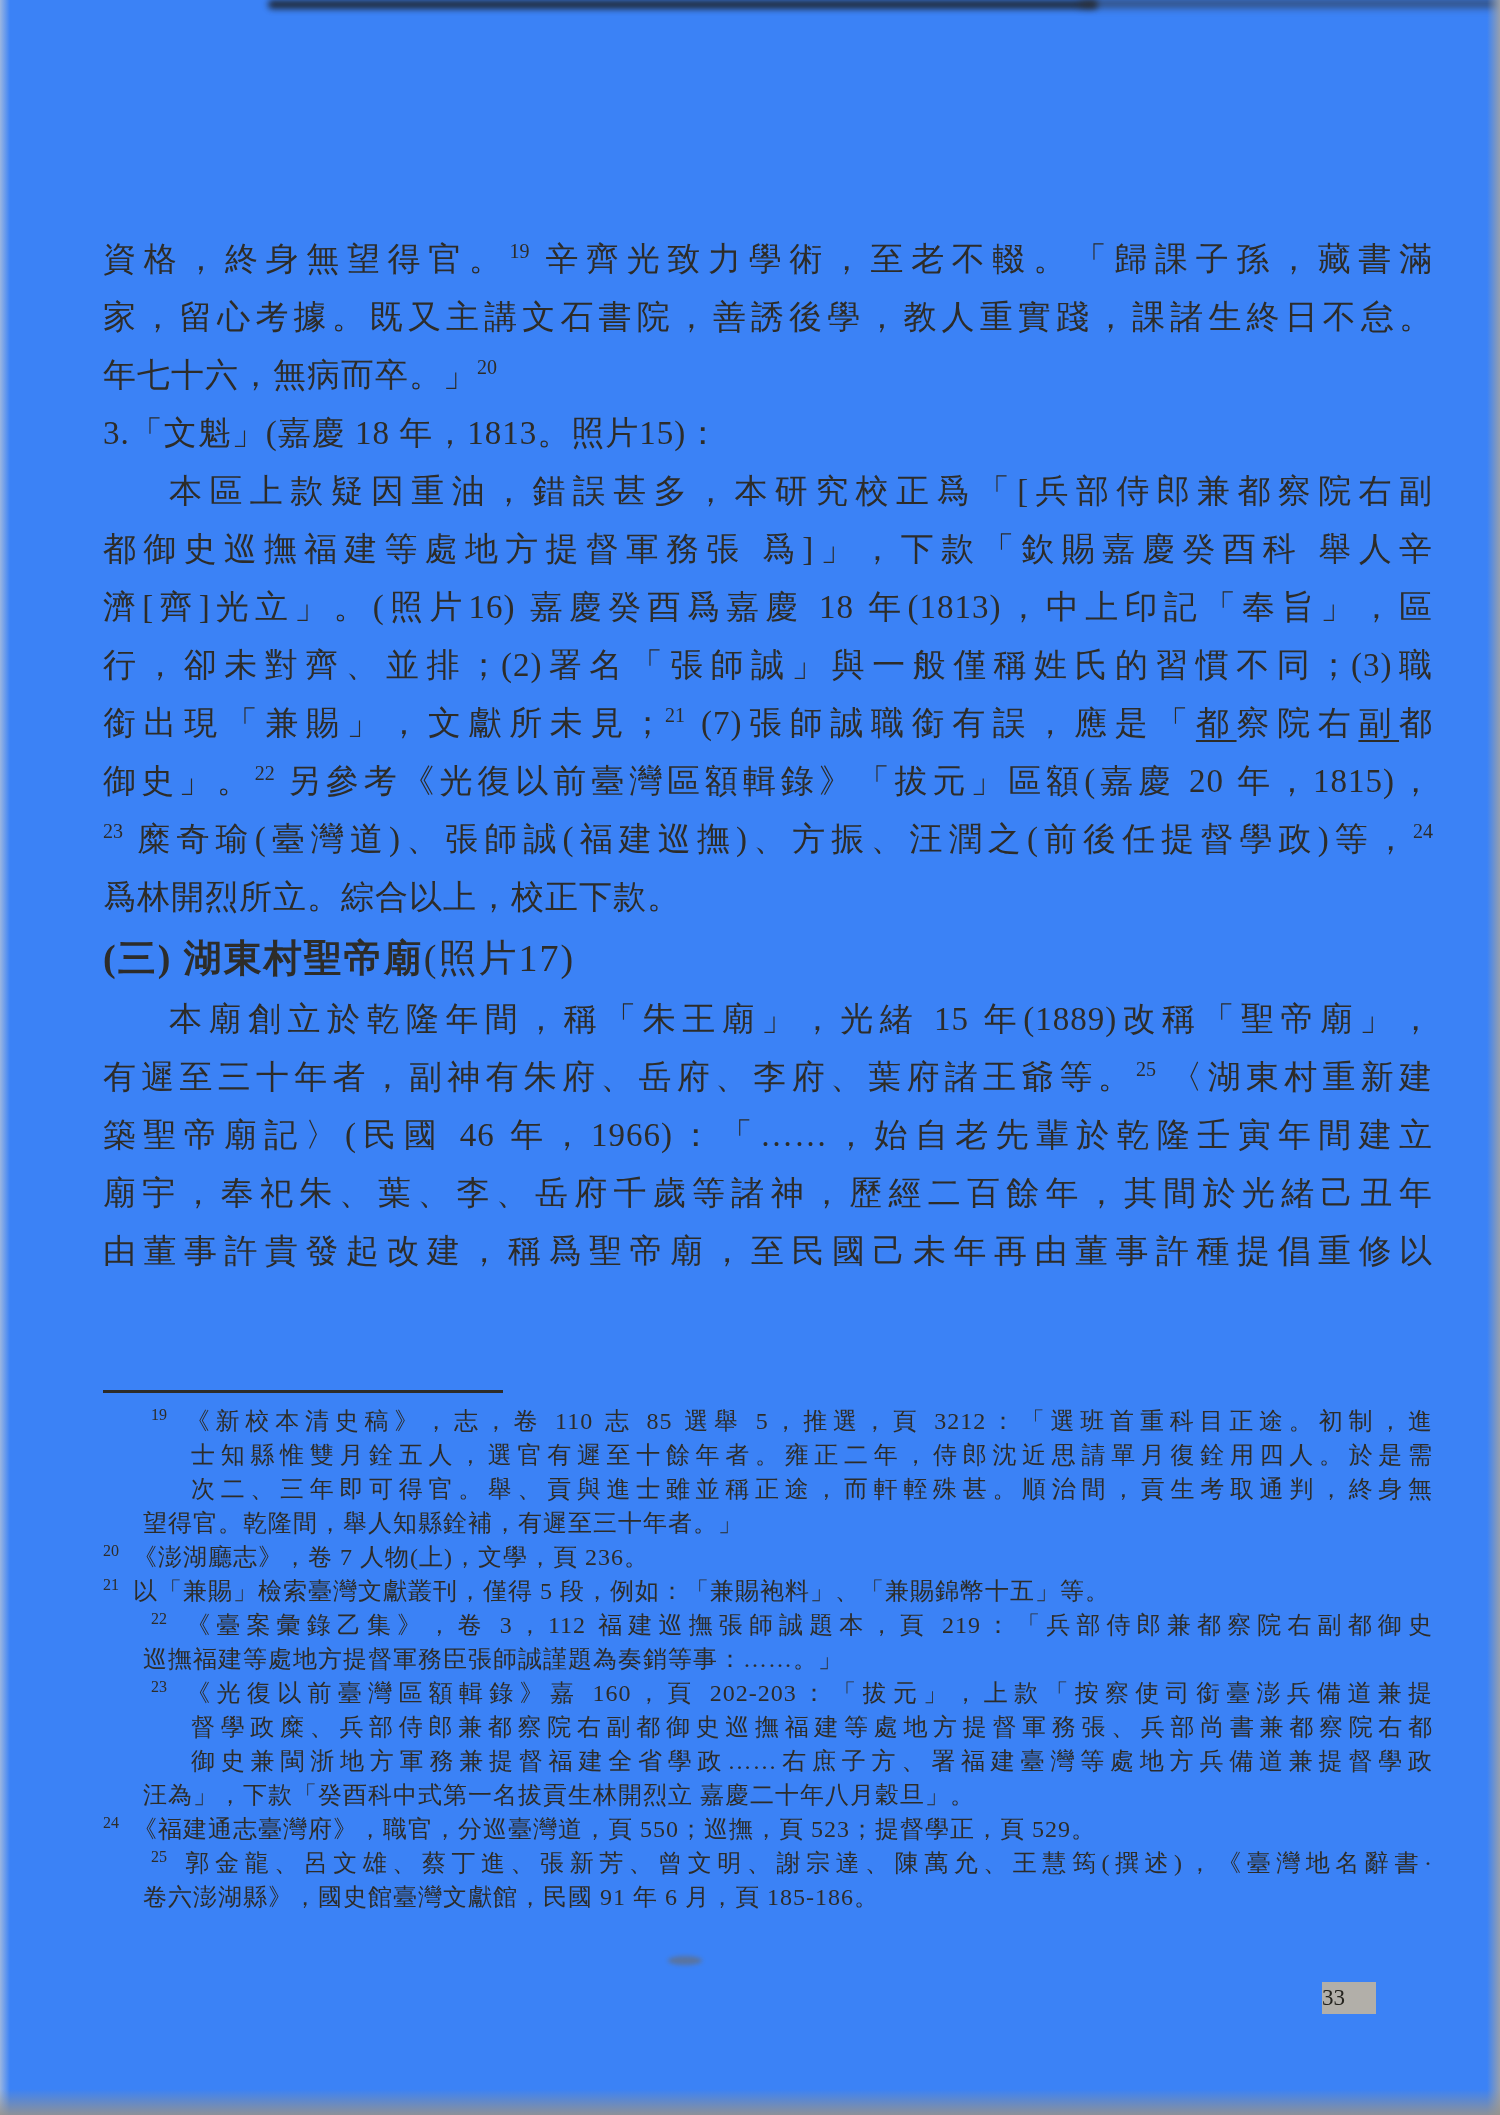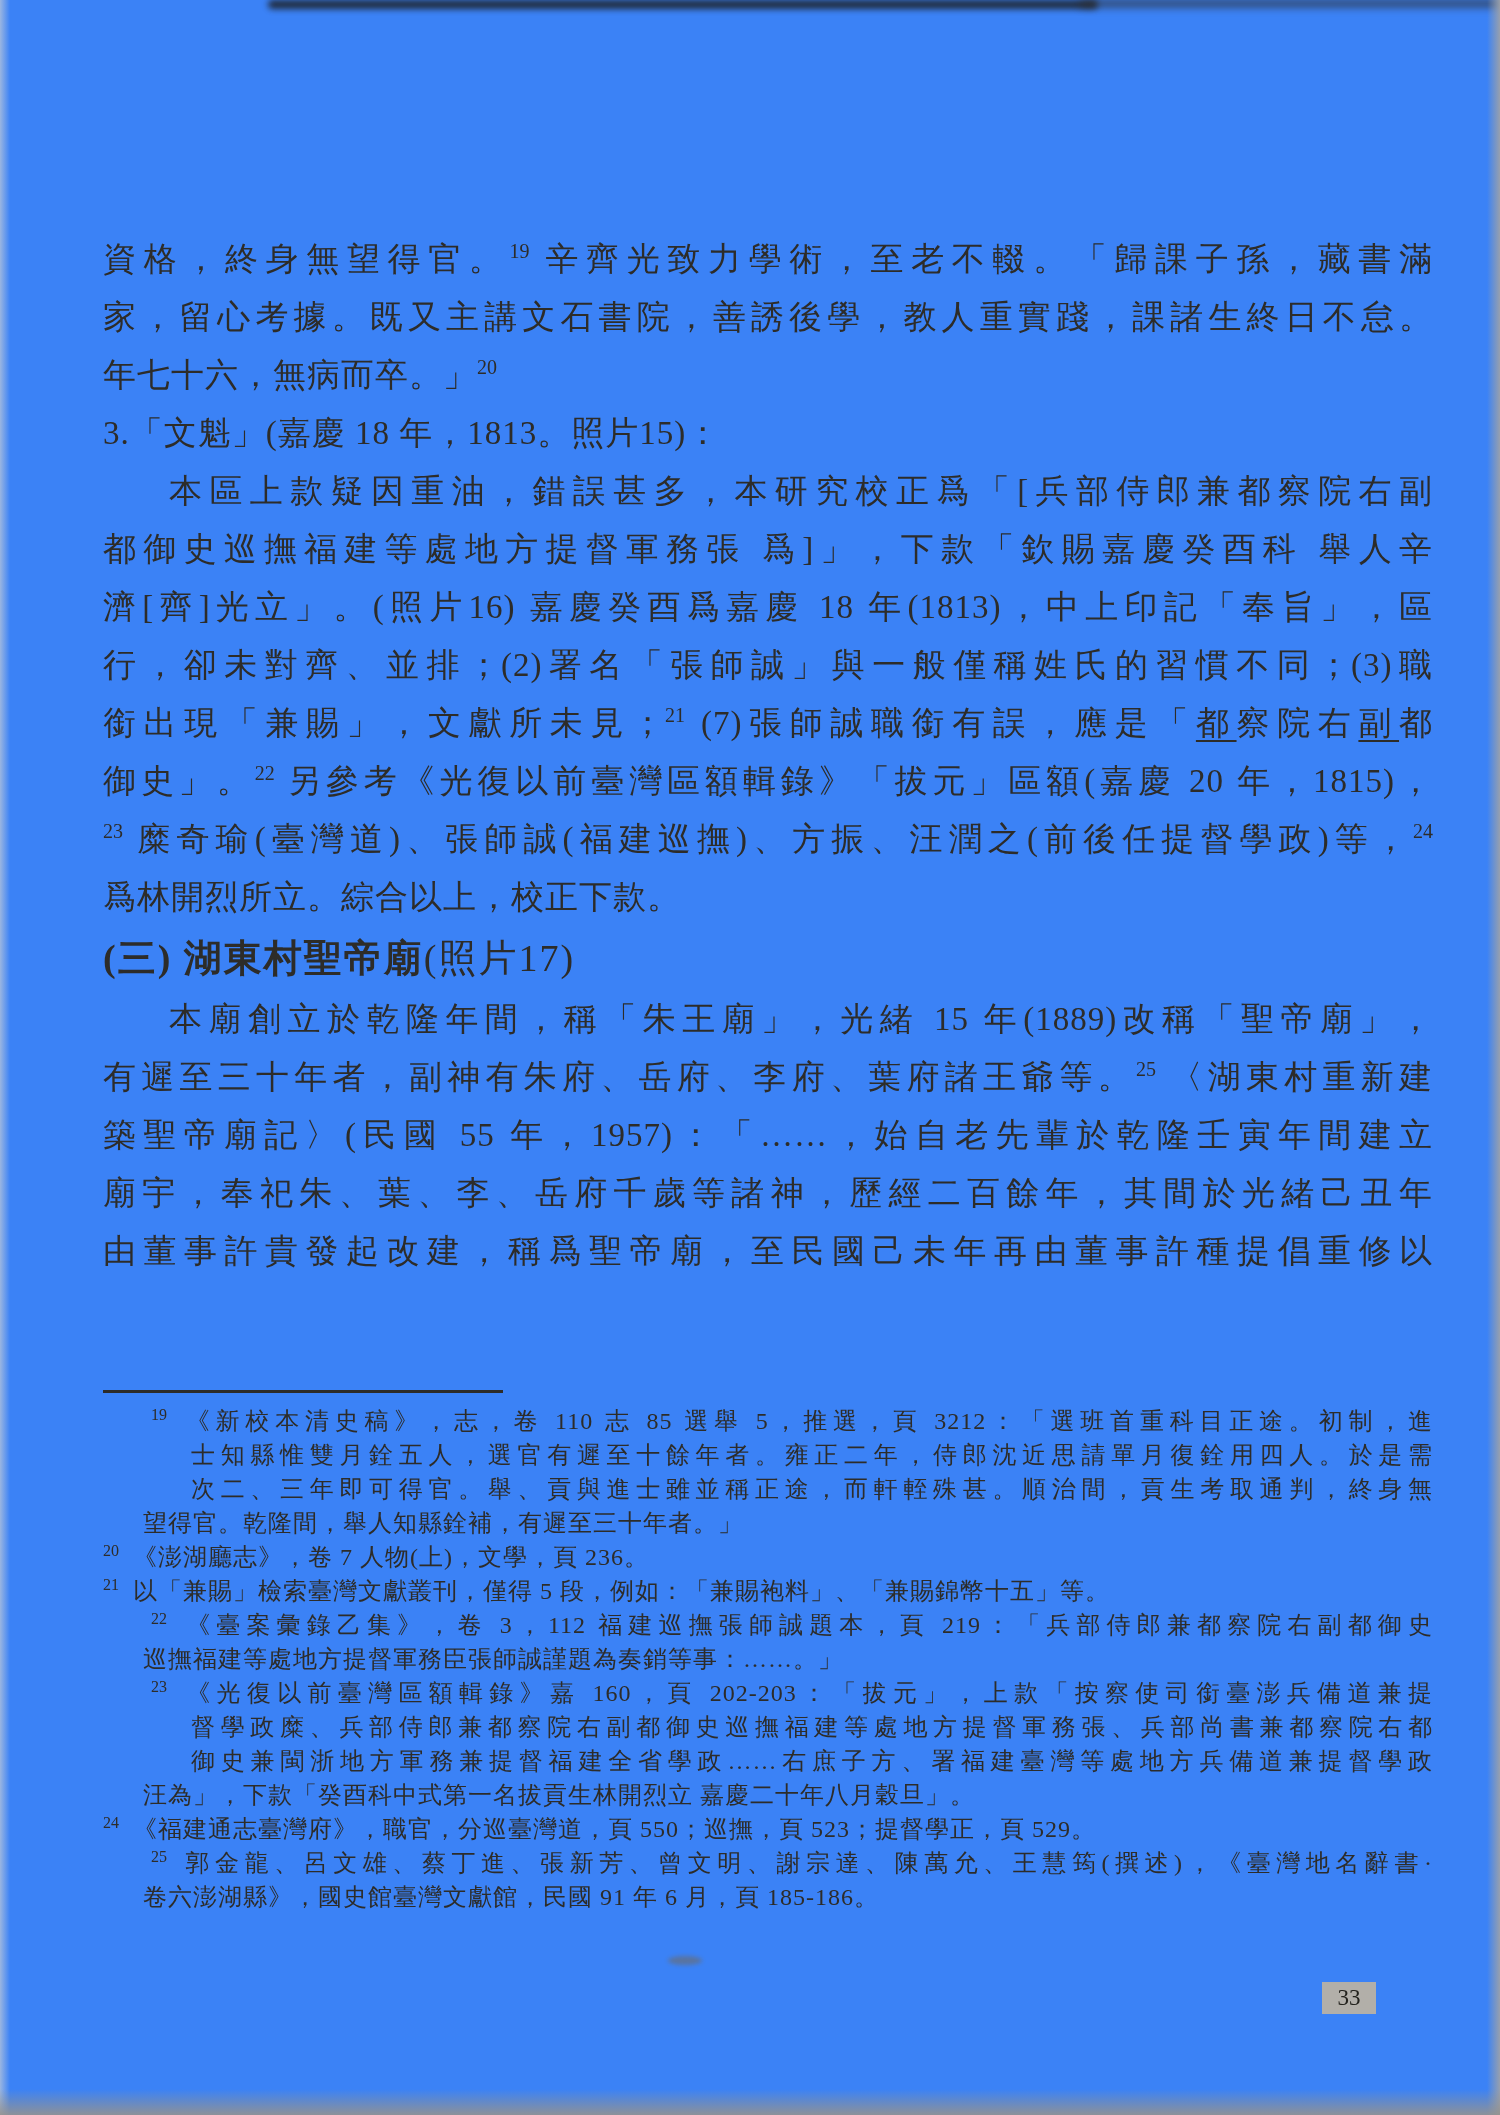--- a/index.html
+++ b/index.html
@@ -32,21 +32,21 @@
   .fn-line sup{font-size:16px;vertical-align:super;line-height:0;margin-right:14px;letter-spacing:0;}
   
   .art-top1{position:absolute;left:268px;top:0;width:830px;height:9px;background:#1c1c1c;filter:blur(3px);opacity:.85;border-radius:5px;}
   .art-top2{position:absolute;left:1080px;top:0;width:420px;height:7px;background:#2e2b28;filter:blur(4px);opacity:.75;}
   .art-right{position:absolute;right:0;top:0;width:13px;height:100%;background:linear-gradient(to left,#a8a5a0,rgba(168,165,160,0));opacity:.85;}
   .art-left{position:absolute;left:0;top:0;width:10px;height:100%;background:linear-gradient(to right,#dad8d3,rgba(218,216,211,0));opacity:.6;}
   .art-bottom{position:absolute;left:0;bottom:0;width:100%;height:26px;background:linear-gradient(to bottom,rgba(150,147,142,0),#96938e);opacity:.9;}
   .art-speck{position:absolute;left:668px;top:1956px;width:34px;height:9px;background:#6d6a66;filter:blur(2px);opacity:.6;border-radius:50%;}
   .page-num{
     position:absolute;left:1322px;top:1982px;width:54px;height:32px;
-    background:#b2afa9;color:#24231e;font-size:23px;line-height:32px;text-align:center;
+    background:#b2afa9;color:#24231e;font-size:23px;line-height:32px;text-align:left;
   }
 </style>
 </head>
 <body>
 
 <div class="page">
   <div class="art-top1"></div>
   <div class="art-top2"></div>
   <div class="art-left"></div>
   <div class="art-right"></div>
@@ -62,21 +62,21 @@
       <div class="line justify"><span>都御史巡撫福建等處地方提督軍務張 爲]」，下款「欽賜嘉慶癸酉科 舉人辛</span></div>
       <div class="line justify"><span>濟[齊]光立」。(照片16) 嘉慶癸酉爲嘉慶 18 年(1813)，中上印記「奉旨」，區</span></div>
       <div class="line justify"><span>行，卻未對齊、並排；(2)署名「張師誠」與一般僅稱姓氏的習慣不同；(3)職</span></div>
       <div class="line justify"><span>銜出現「兼賜」，文獻所未見；</span><sup>21</sup><span> (7)張師誠職銜有誤，應是「</span><span class="u">都</span><span>察院右</span><span class="u">副</span><span>都</span></div>
       <div class="line justify"><span>御史」。</span><sup>22</sup><span> 另參考《光復以前臺灣區額輯錄》「拔元」區額(嘉慶 20 年，1815)，</span></div>
       <div class="line justify"><sup>23</sup><span> 糜奇瑜(臺灣道)、張師誠(福建巡撫)、方振、汪潤之(前後任提督學政)等，</span><sup>24</sup></div>
       <div class="line"><span>爲林開烈所立。綜合以上，校正下款。</span></div>
       <div class="line heading"><span class="b">(三) 湖東村聖帝廟</span><span>(照片17)</span></div>
       <div class="line justify indent"><span>本廟創立於乾隆年間，稱「朱王廟」，光緒 15 年(1889)改稱「聖帝廟」，</span></div>
       <div class="line justify"><span>有遲至三十年者，副神有朱府、岳府、李府、葉府諸王爺等。</span><sup>25</sup><span> 〈湖東村重新建</span></div>
-      <div class="line justify"><span>築聖帝廟記〉(民國 55 年，1957)：「……，始自老先輩於乾隆壬寅年間建立</span></div>
+      <div class="line justify"><span>築聖帝廟記〉(民國 46 年，1966)：「……，始自老先輩於乾隆壬寅年間建立</span></div>
       <div class="line justify"><span>廟宇，奉祀朱、葉、李、岳府千歲等諸神，歷經二百餘年，其間於光緒己丑年</span></div>
       <div class="line justify"><span>由董事許貴發起改建，稱爲聖帝廟，至民國己未年再由董事許種提倡重修以</span></div>
     </div>
 
   <div class="fn-rule"></div>
   <div class="fn">
       <div class="fn-line justify"><sup>19</sup>《新校本清史稿》，志，卷 110 志 85 選舉 5，推選，頁 3212：「選班首重科目正途。初制，進</div>
       <div class="fn-line fn-cont justify">士知縣惟雙月銓五人，選官有遲至十餘年者。雍正二年，侍郎沈近思請單月復銓用四人。於是需</div>
       <div class="fn-line fn-cont justify">次二、三年即可得官。舉、貢與進士雖並稱正途，而軒輊殊甚。順治間，貢生考取通判，終身無</div>
       <div class="fn-line fn-cont">望得官。乾隆間，舉人知縣銓補，有遲至三十年者。」</div>

